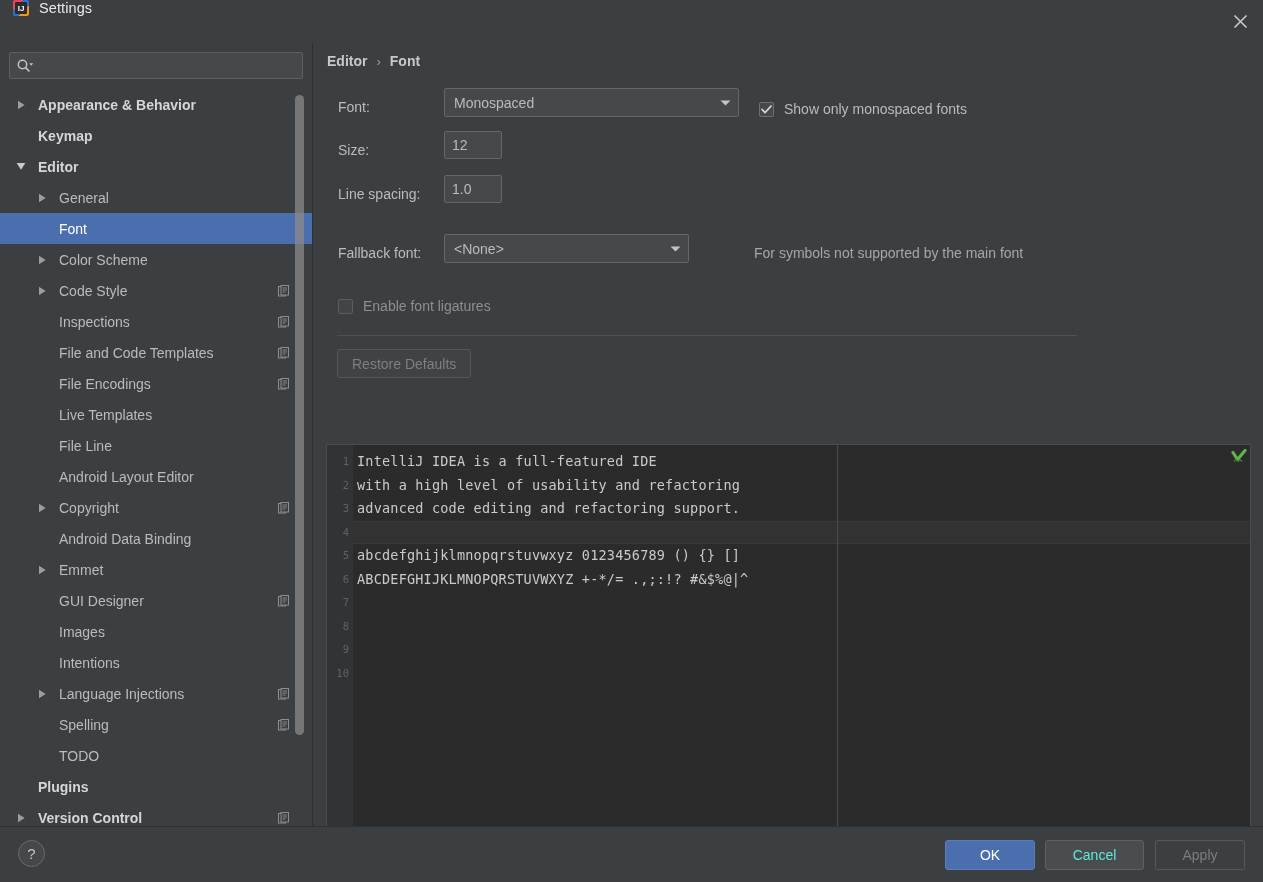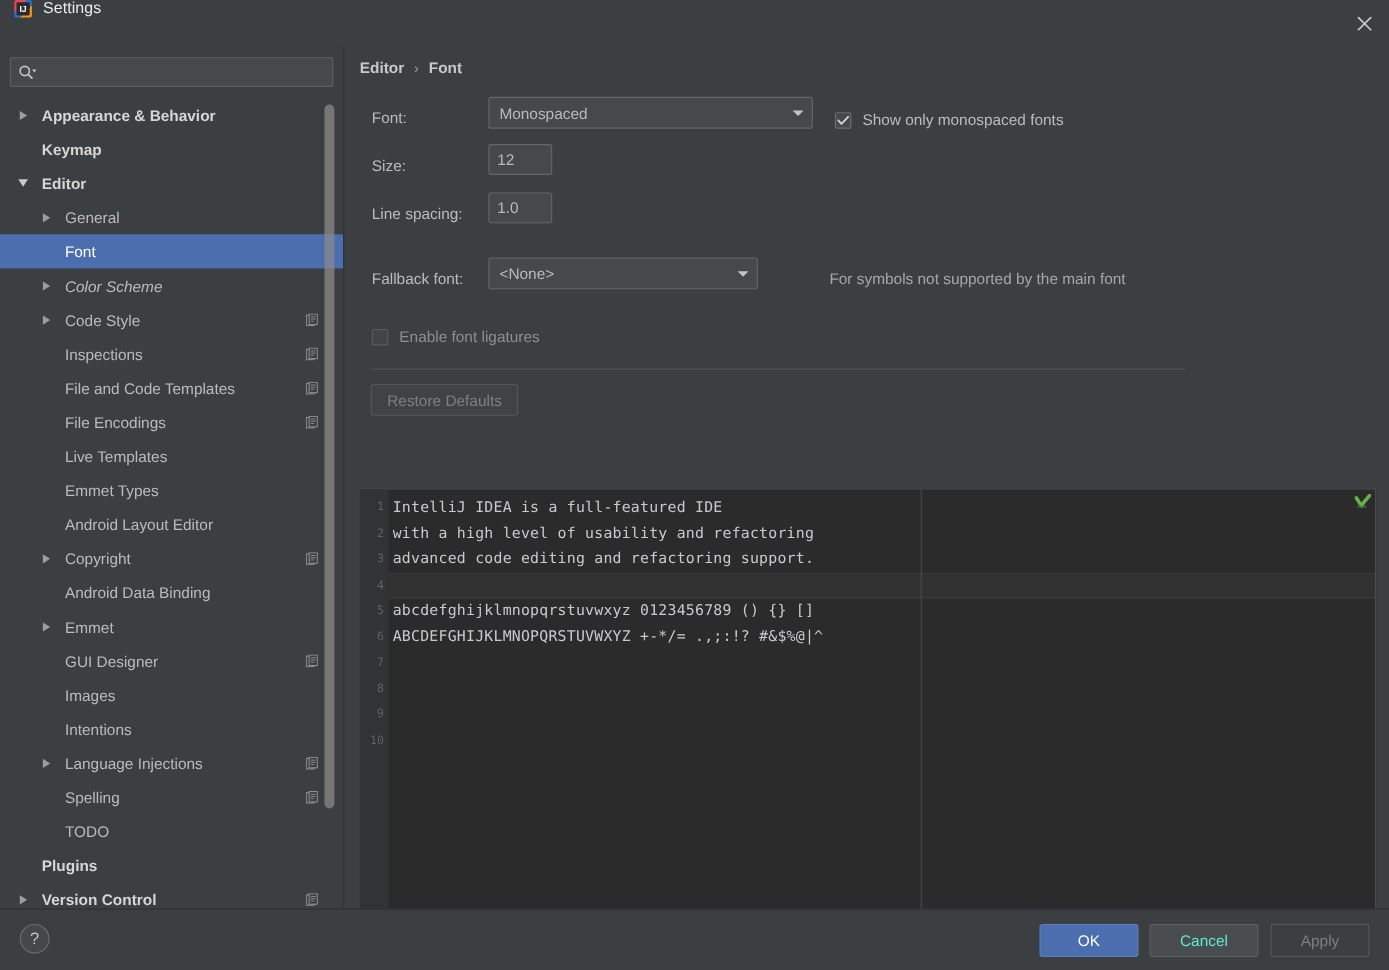--- a/index.html
+++ b/index.html
@@ -279,21 +279,21 @@
           </div>
           <div class="tree-row selected">
             <span class="tree-label" style="left: 59px;">Font</span>
           </div>
           <div class="tree-row">
             <span class="tree-arrow" style="left: 36px;">
               <svg width="9" height="10" viewBox="0 0 9 10">
                 <path d="M1 0.8 L7.6 5 L1 9.2 Z" fill="#9d9d9d"></path>
               </svg>
             </span>
-            <span class="tree-label" style="left: 59px; font-style: italic;">Color Scheme</span>
+            <span class="tree-label" style="left: 59px;">Color Scheme</span>
           </div>
           <div class="tree-row">
             <span class="tree-arrow" style="left: 36px;">
               <svg width="9" height="10" viewBox="0 0 9 10">
                 <path d="M1 0.8 L7.6 5 L1 9.2 Z" fill="#9d9d9d"></path>
               </svg>
             </span>
             <span class="tree-label" style="left: 59px;">Code Style</span>
             <span class="cfg-icon">
               <svg width="11" height="12" viewBox="0 0 11 12">
@@ -330,21 +330,21 @@
                 <rect x="0.5" y="1.5" width="7" height="9.5" stroke="#8b8e90" stroke-width="1" fill="none"></rect>
                 <rect x="3" y="0.5" width="7.5" height="9.5" stroke="#8b8e90" stroke-width="1" fill="#3c3f41"></rect>
                 <path d="M4.5 3 h4.5 M4.5 5 h4.5 M4.5 7 h3" stroke="#8b8e90" stroke-width="0.9"></path>
               </svg>
             </span>
           </div>
           <div class="tree-row">
             <span class="tree-label" style="left: 59px;">Live Templates</span>
           </div>
           <div class="tree-row">
-            <span class="tree-label" style="left: 59px;">Emmet Types</span>
+            <span class="tree-label" style="left: 59px;">File Line</span>
           </div>
           <div class="tree-row">
             <span class="tree-label" style="left: 59px;">Android Layout Editor</span>
           </div>
           <div class="tree-row">
             <span class="tree-arrow" style="left: 36px;">
               <svg width="9" height="10" viewBox="0 0 9 10">
                 <path d="M1 0.8 L7.6 5 L1 9.2 Z" fill="#9d9d9d"></path>
               </svg>
             </span>

